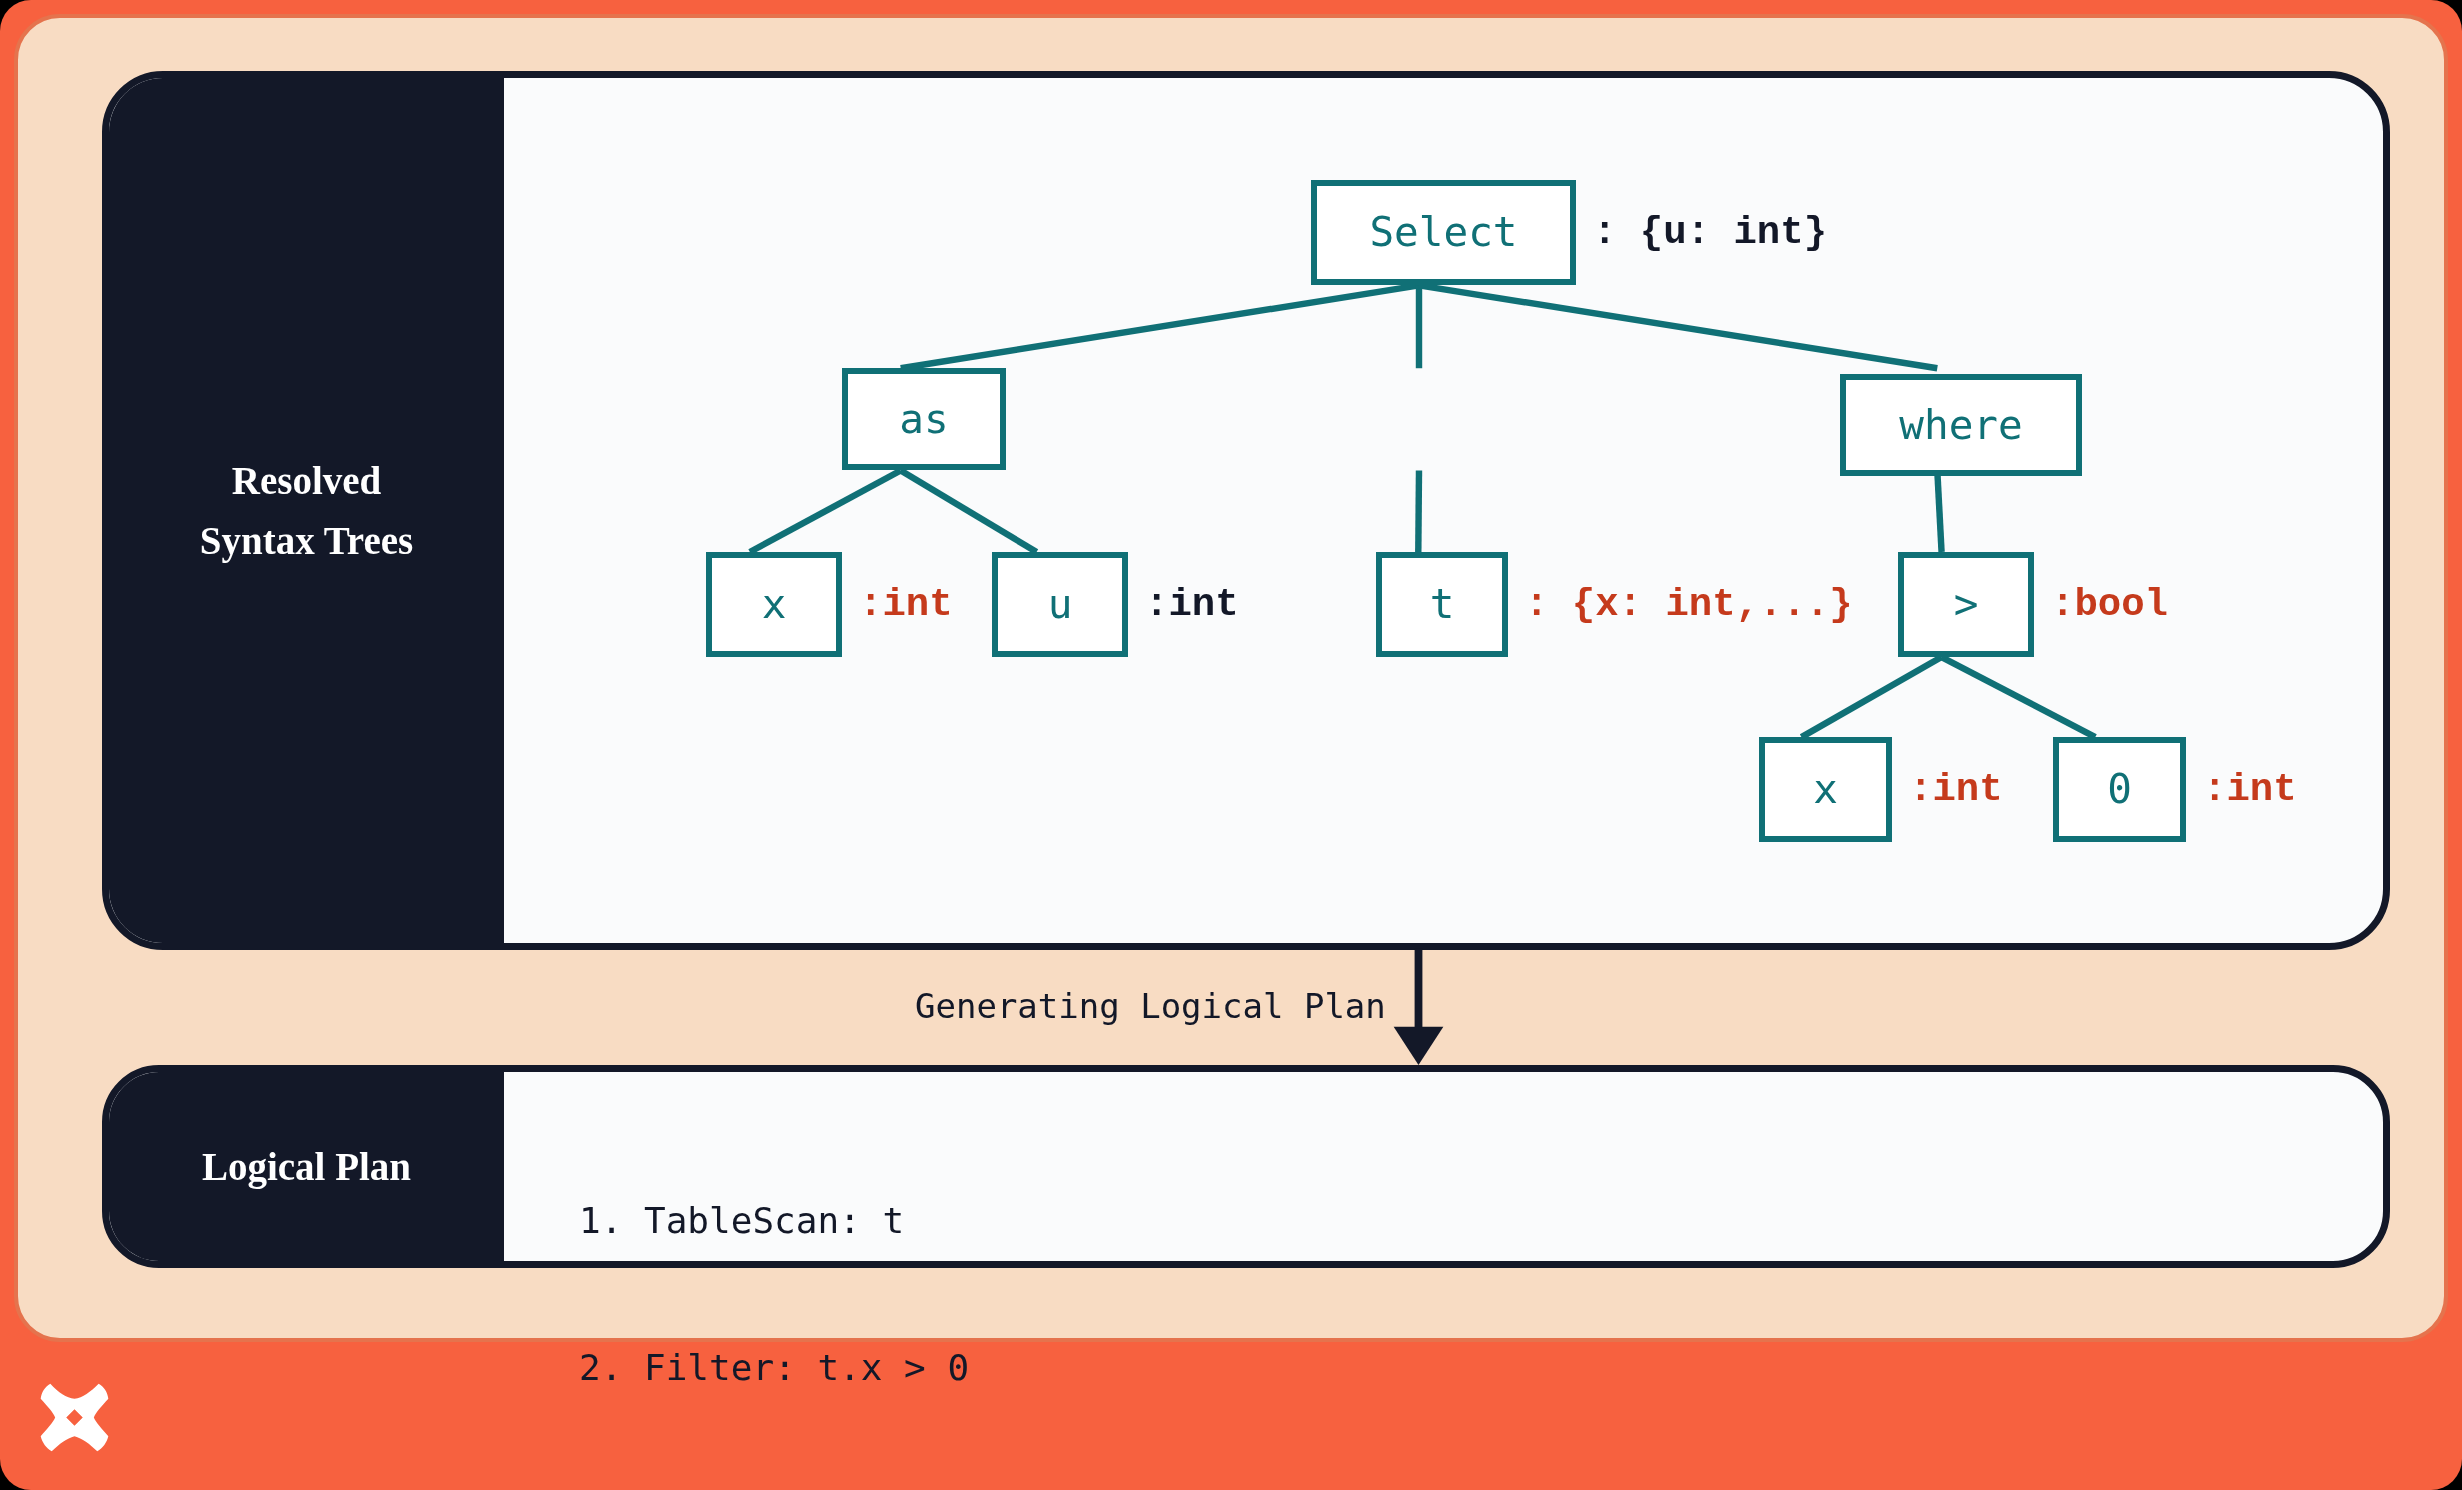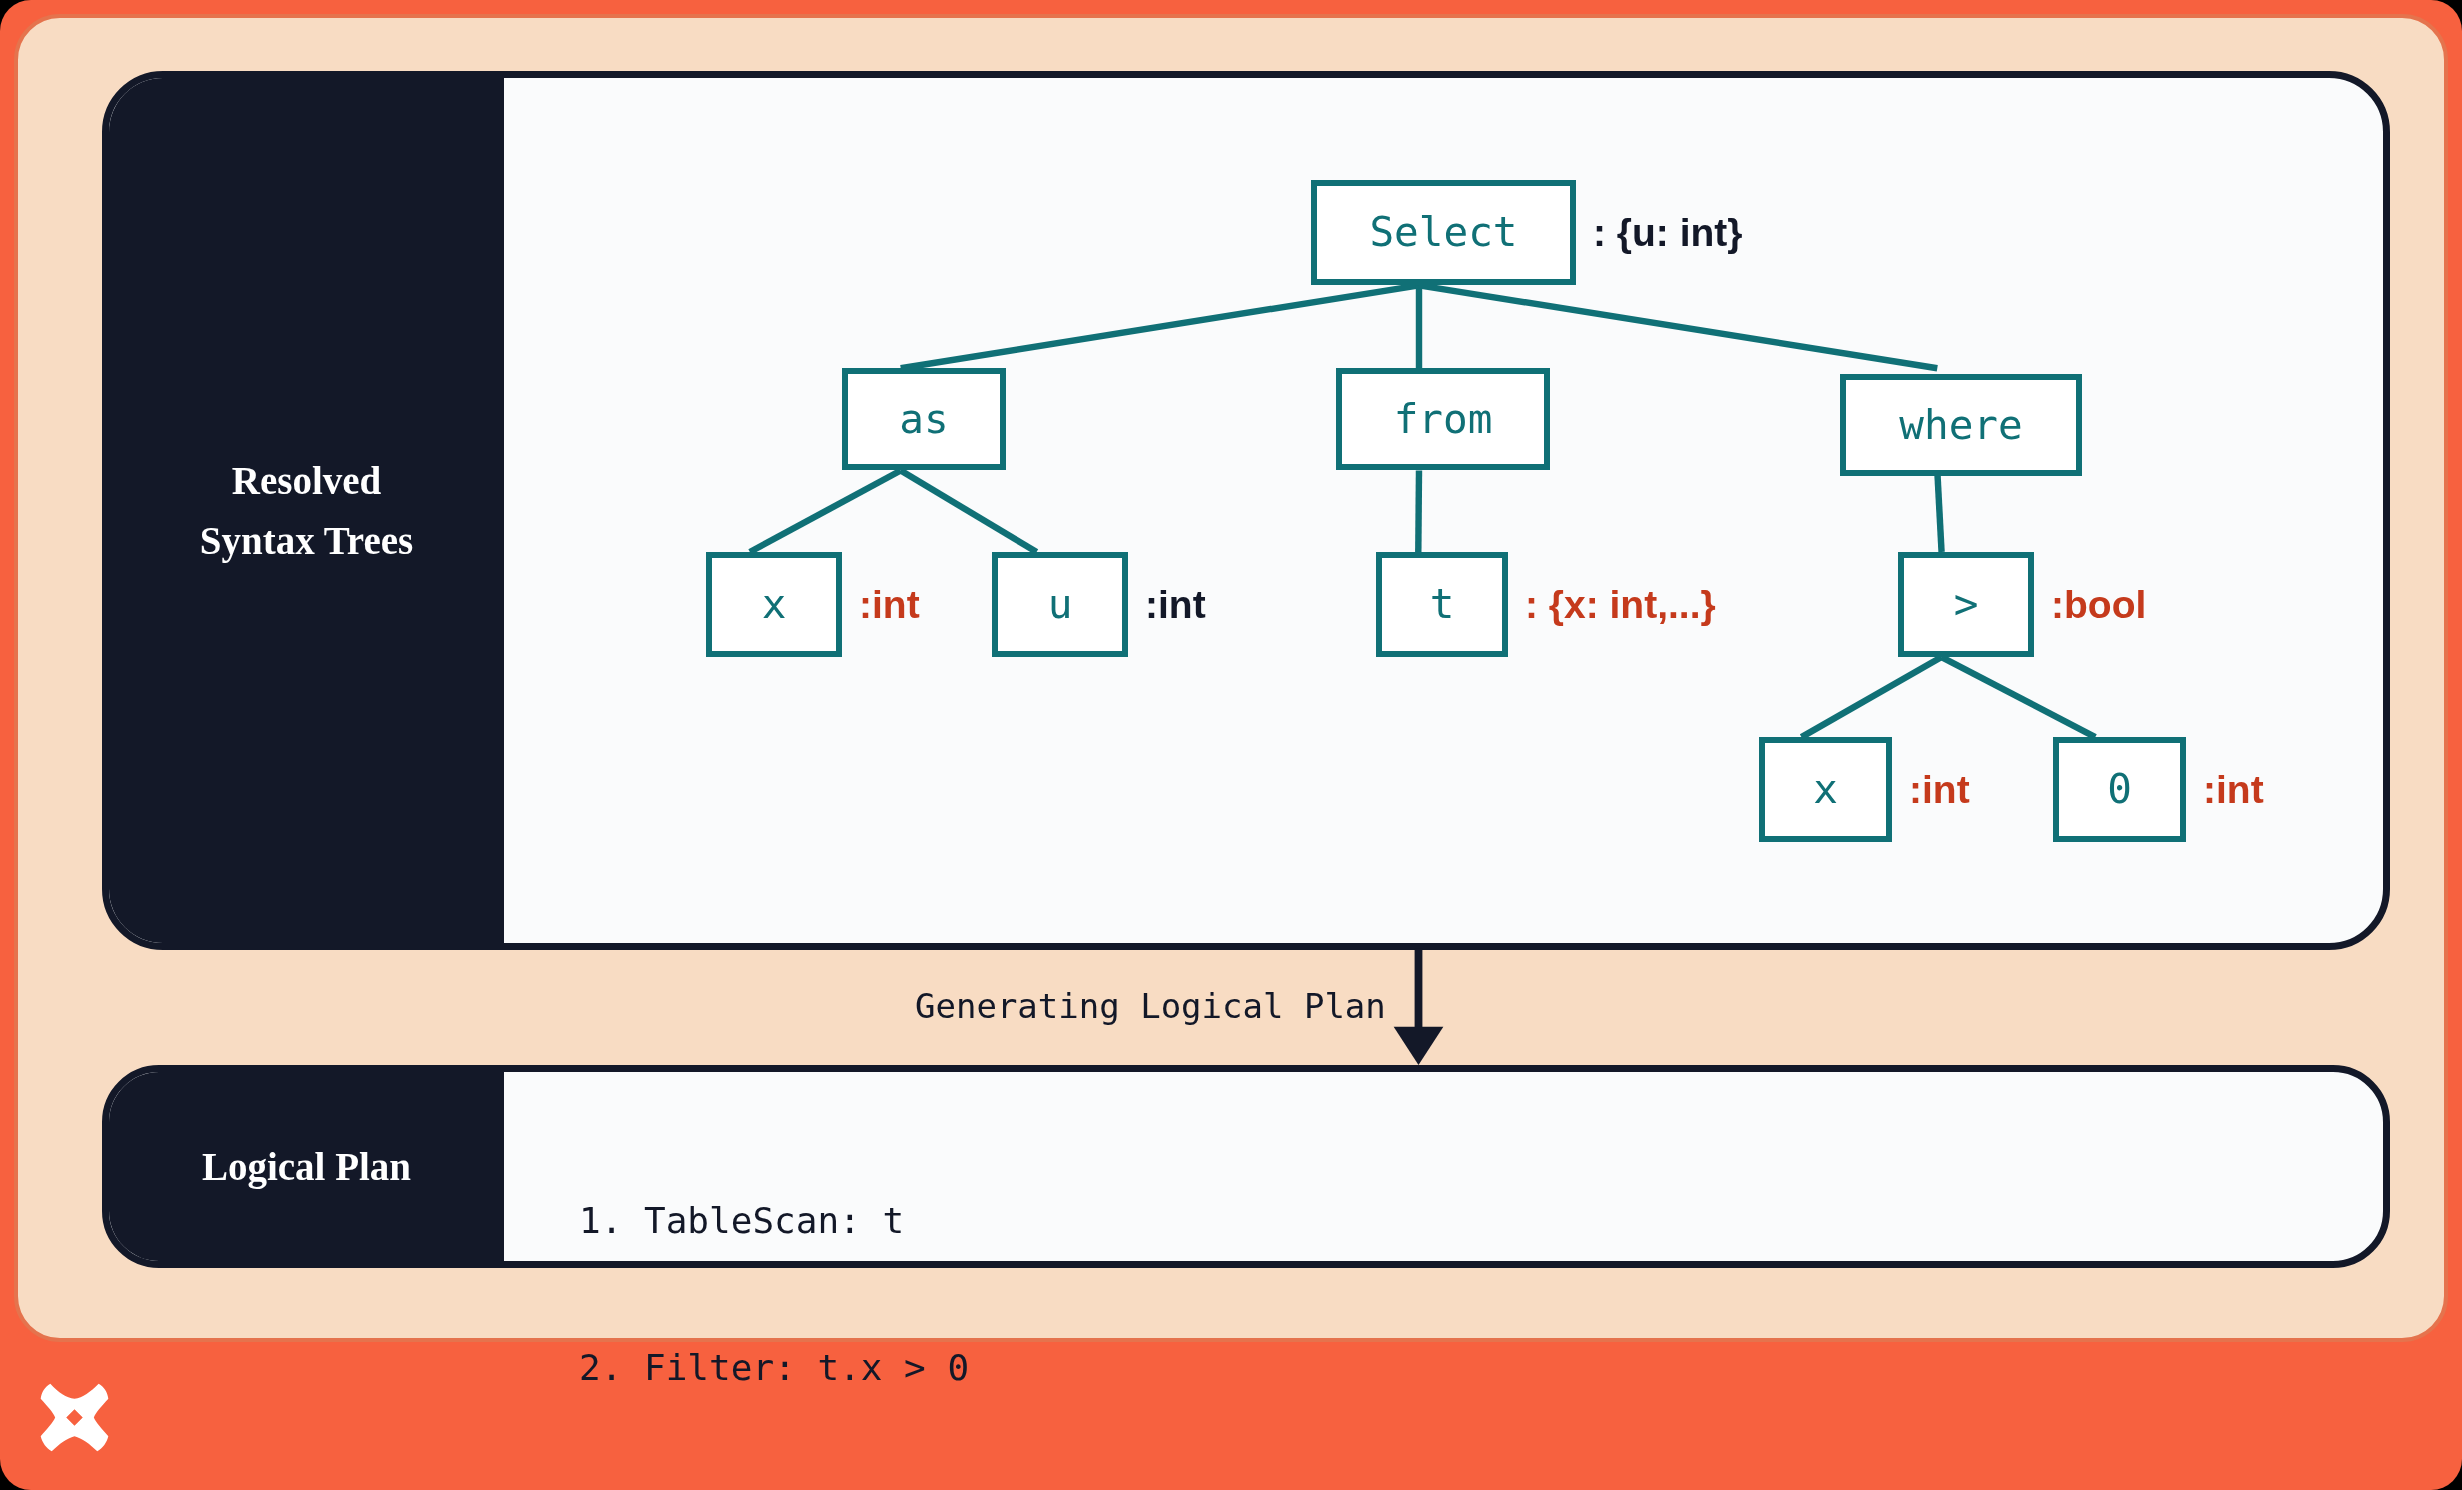--- a/index.html
+++ b/index.html
@@ -48,21 +48,21 @@
   .nbox{
     box-sizing:border-box;
     border:6.4px solid #107076;
     background:#ffffff;
     display:flex;align-items:center;justify-content:center;
     font-family:"DejaVu Sans Mono","Liberation Mono",monospace;
     font-size:41px;color:#107076;line-height:1;
   }
   .ann{
     margin-left:17px;
-    font-family:Liberation Sans, sans-serif;
+    font-family:Liberation Mono, monospace;
     font-weight:700;font-size:39px;white-space:pre;
   }
   .ann-dark{color:#131828;}
   .ann-red{color:#c53a1c;}
   
   .transition-label{
     position:absolute;left:915px;top:985px;width:458px;
     text-align:center;
     font-family:"DejaVu Sans Mono","Liberation Mono",monospace;
     font-size:34px;color:#131828;line-height:43px;white-space:pre;
@@ -115,25 +115,20 @@
     <div class="node" style="left:1178px;top:102px">
       <div class="nbox" style="width:265px;height:105px">
         <span>Select</span>
       </div>
       <span class="ann ann-dark">: {u: int}</span>
     </div>
 
     <div class="node" style="left:709px;top:290px">
       <div class="nbox" style="width:164px;height:102px">
         <span>as</span>
-      </div>
-    </div>
-    <div class="node" style="left:1203px;top:290px">
-      <div class="nbox" style="width:214px;height:102px">
-        <span>from</span>
       </div>
     </div>
     <div class="node" style="left:1707px;top:296px">
       <div class="nbox" style="width:242px;height:102px">
         <span>where</span>
       </div>
     </div>
 
     <div class="node" style="left:573px;top:474px">
       <div class="nbox" style="width:136px;height:105px">

